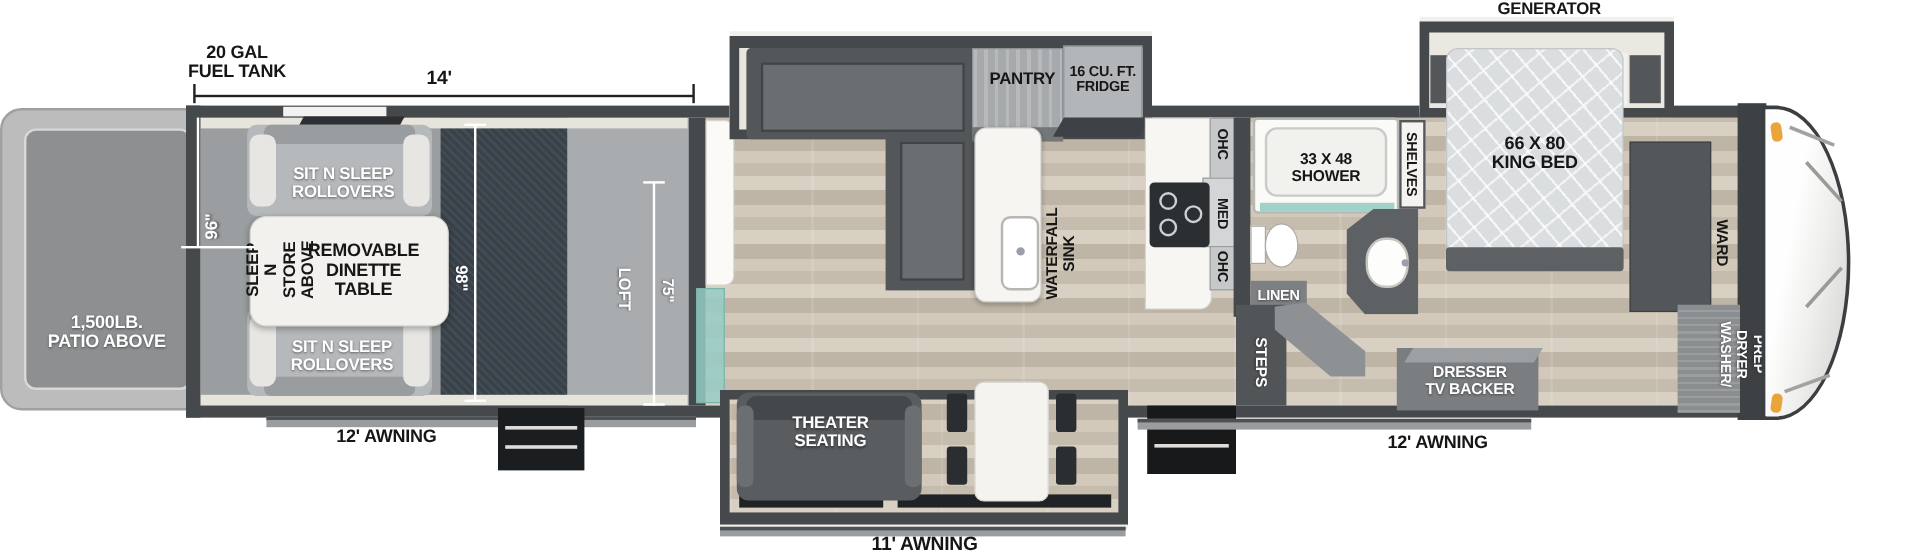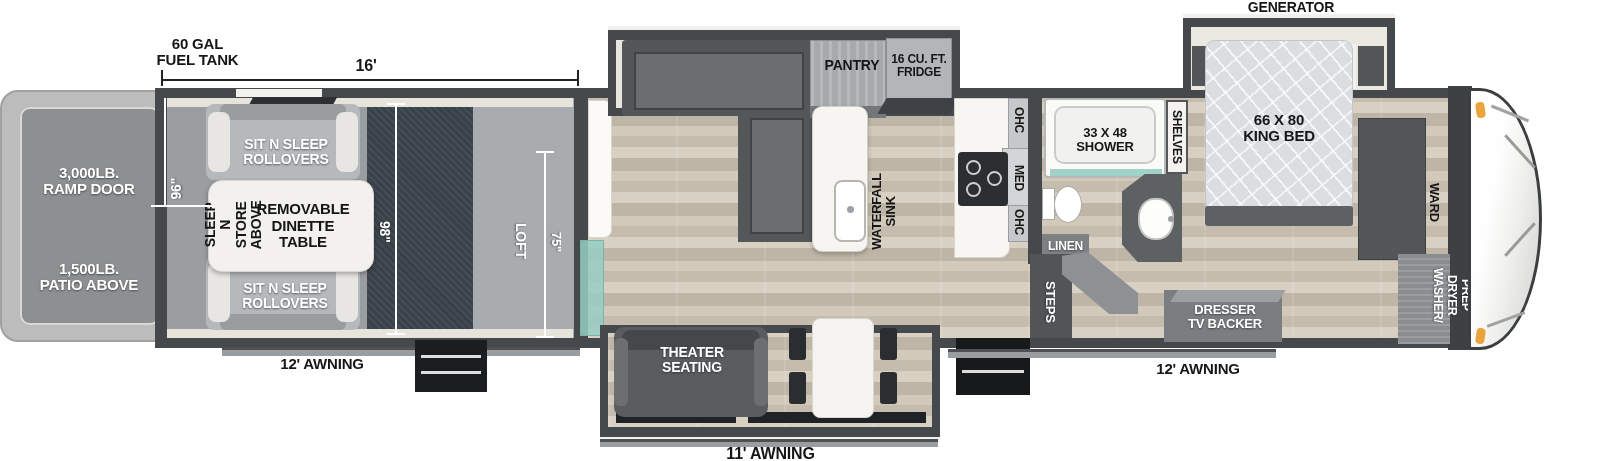--- a/index.html
+++ b/index.html
@@ -31,33 +31,31 @@
   .streaks{background-color:#a7aaac;
     background-image:repeating-linear-gradient(90deg, rgba(255,255,255,.18) 0 3px, rgba(0,0,0,0) 3px 9px);}
   .awn{background:#9a9da0;border-top:3px solid #4e5153;}
   .dimline{background:#ffffff;}
 </style>
 </head>
 <body>
 
 <div class="plan">
 
-  <div class="abs lbl k" style="left:125px;top:34px;width:145px;height:36px;font-size:15px;">60 GAL
+  <div class="abs lbl k" style="left:125px;top:34px;width:145px;height:36px;font-size:15px;">20 GAL
 FUEL TANK</div>
   <div class="abs" style="left:162px;top:79px;width:416px;height:2px;background:#222;"></div>
   <div class="abs" style="left:161px;top:70px;width:2px;height:16px;background:#222;"></div>
   <div class="abs" style="left:577px;top:70px;width:2px;height:16px;background:#222;"></div>
-  <div class="abs lbl k" style="left:340px;top:56px;width:52px;height:20px;font-size:16px;">16'</div>
+  <div class="abs lbl k" style="left:340px;top:56px;width:52px;height:20px;font-size:16px;">14'</div>
   <div class="abs lbl k" style="left:1230px;top:0px;width:122px;height:30px;font-size:14px;">GENERATOR
 PREP</div>
 
   <div class="abs" style="left:0px;top:90px;width:162px;height:252px;background:#bcbcbc;border:2px solid #a0a0a0;border-radius:18px 0 0 18px;"></div>
   <div class="abs" style="left:20px;top:107px;width:140px;height:218px;background:#8d8f91;border:2px solid #d8d8d6;border-radius:10px;"></div>
-  <div class="abs lbl w" style="left:14px;top:160px;width:150px;height:42px;font-size:15px;">3,000LB.
-RAMP DOOR</div>
   <div class="abs lbl w" style="left:14px;top:256px;width:150px;height:42px;font-size:15px;">1,500LB.
 PATIO ABOVE</div>
 
   <div class="abs" style="left:160px;top:92px;width:1294px;height:252px;background:#e9e6de;"></div>
   <div class="abs wood" style="left:588px;top:98px;width:862px;height:240px;"></div>
   <div class="abs" style="left:167px;top:98px;width:200px;height:240px;background:#9b9ea0;"></div>
   <div class="abs gdark" style="left:367px;top:98px;width:106px;height:240px;"></div>
   <div class="abs" style="left:473px;top:98px;width:103px;height:240px;background:#a8acaf;"></div>
   <div class="abs" style="left:167px;top:98px;width:406px;height:9px;background:#e7e4db;"></div>
   <div class="abs" style="left:167px;top:329px;width:406px;height:9px;background:#e7e4db;"></div>

